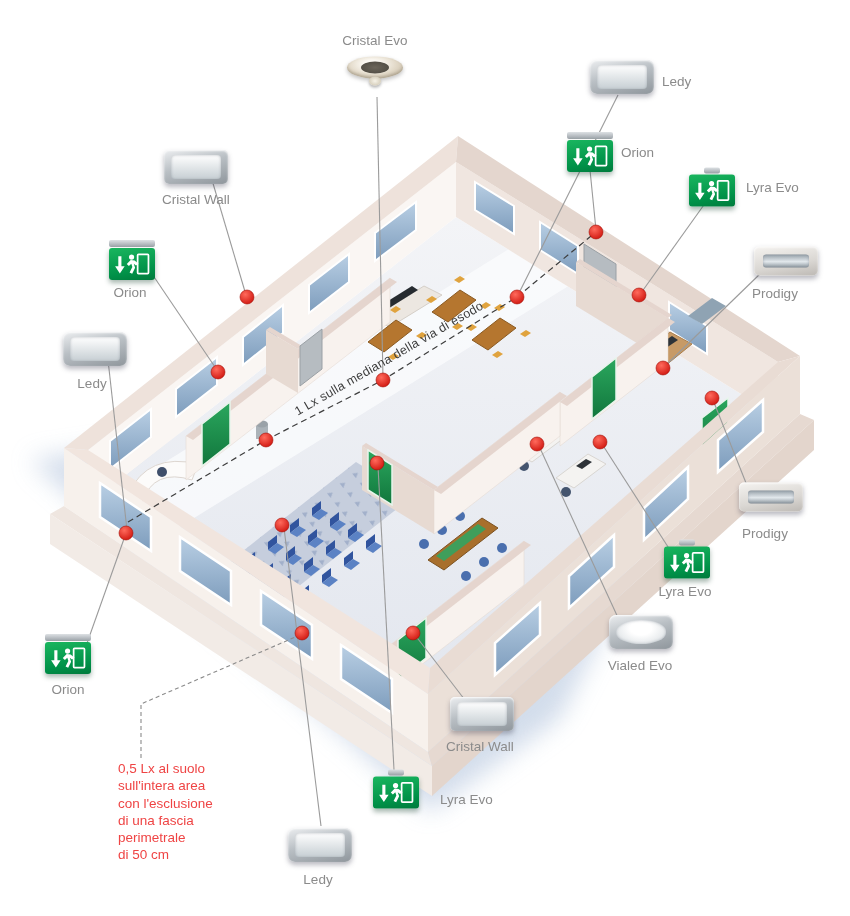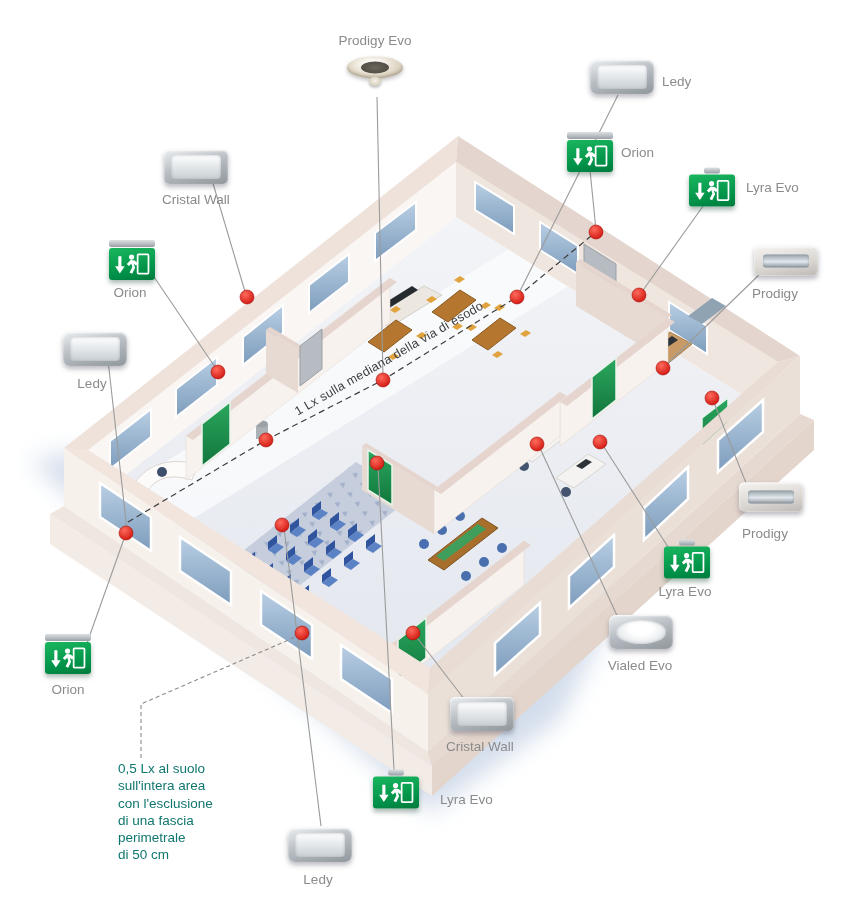--- a/index.html
+++ b/index.html
@@ -45,21 +45,21 @@
   .downlight{width:56px;height:31px;position:relative;}
   .downlight .ring{width:56px;height:22px;border-radius:50%;
       background:radial-gradient(ellipse at 45% 35%, #fbf8f2 20%, #e2d9c8 55%, #bfb29b 100%);
       box-shadow:0 2px 4px rgba(0,0,0,.25), inset 0 -2px 3px rgba(120,110,90,.4);}
   .downlight .ring::after{content:"";position:absolute;left:14px;top:5px;width:28px;height:12px;border-radius:50%;
       background:radial-gradient(#6b655a,#4a463e);}
   .downlight .lamp{position:absolute;left:22px;top:20px;width:12px;height:9px;border-radius:50%;
       background:radial-gradient(#f7f3e8,#c9c0ab);box-shadow:0 2px 3px rgba(0,0,0,.3);}
 
   .annotation{position:absolute;left:118px;top:760px;width:150px;font-size:13.5px;line-height:1.28;
-      color:#0f766e;white-space:pre-line;z-index:6;}
+      color:#ef4444;white-space:pre-line;z-index:6;}
 </style>
 </head>
 <body>
 
 <div class="stage">
 
 <svg class="scene" id="scene" width="850" height="916" viewBox="0 0 850 916">
   <defs>
     <radialGradient id="dotGrad" cx="38%" cy="32%" r="75%">
       <stop offset="0" stop-color="#ff6a5c"></stop>
@@ -427,21 +427,21 @@
           <svg class="picto" viewBox="0 0 44 30">
             <use href="#exit-picto"></use>
           </svg>
         </div>
   </div>
 </div>
 <div class="product" style="left:320px;top:845px">
   <div class="wl v-ledy"></div>
 </div>
 
-<div class="plabel center" style="left:375px;top:33px">Prodigy Evo</div>
+<div class="plabel center" style="left:375px;top:33px">Cristal Evo</div>
 <div class="plabel" style="left:662px;top:74px">Ledy</div>
 <div class="plabel" style="left:621px;top:145px">Orion</div>
 <div class="plabel" style="left:746px;top:180px">Lyra Evo</div>
 <div class="plabel center" style="left:196px;top:192px">Cristal Wall</div>
 <div class="plabel center" style="left:130px;top:285px">Orion</div>
 <div class="plabel center" style="left:775px;top:286px">Prodigy</div>
 <div class="plabel center" style="left:92px;top:376px">Ledy</div>
 <div class="plabel center" style="left:765px;top:526px">Prodigy</div>
 <div class="plabel center" style="left:685px;top:584px">Lyra Evo</div>
 <div class="plabel center" style="left:640px;top:658px">Vialed Evo</div>

